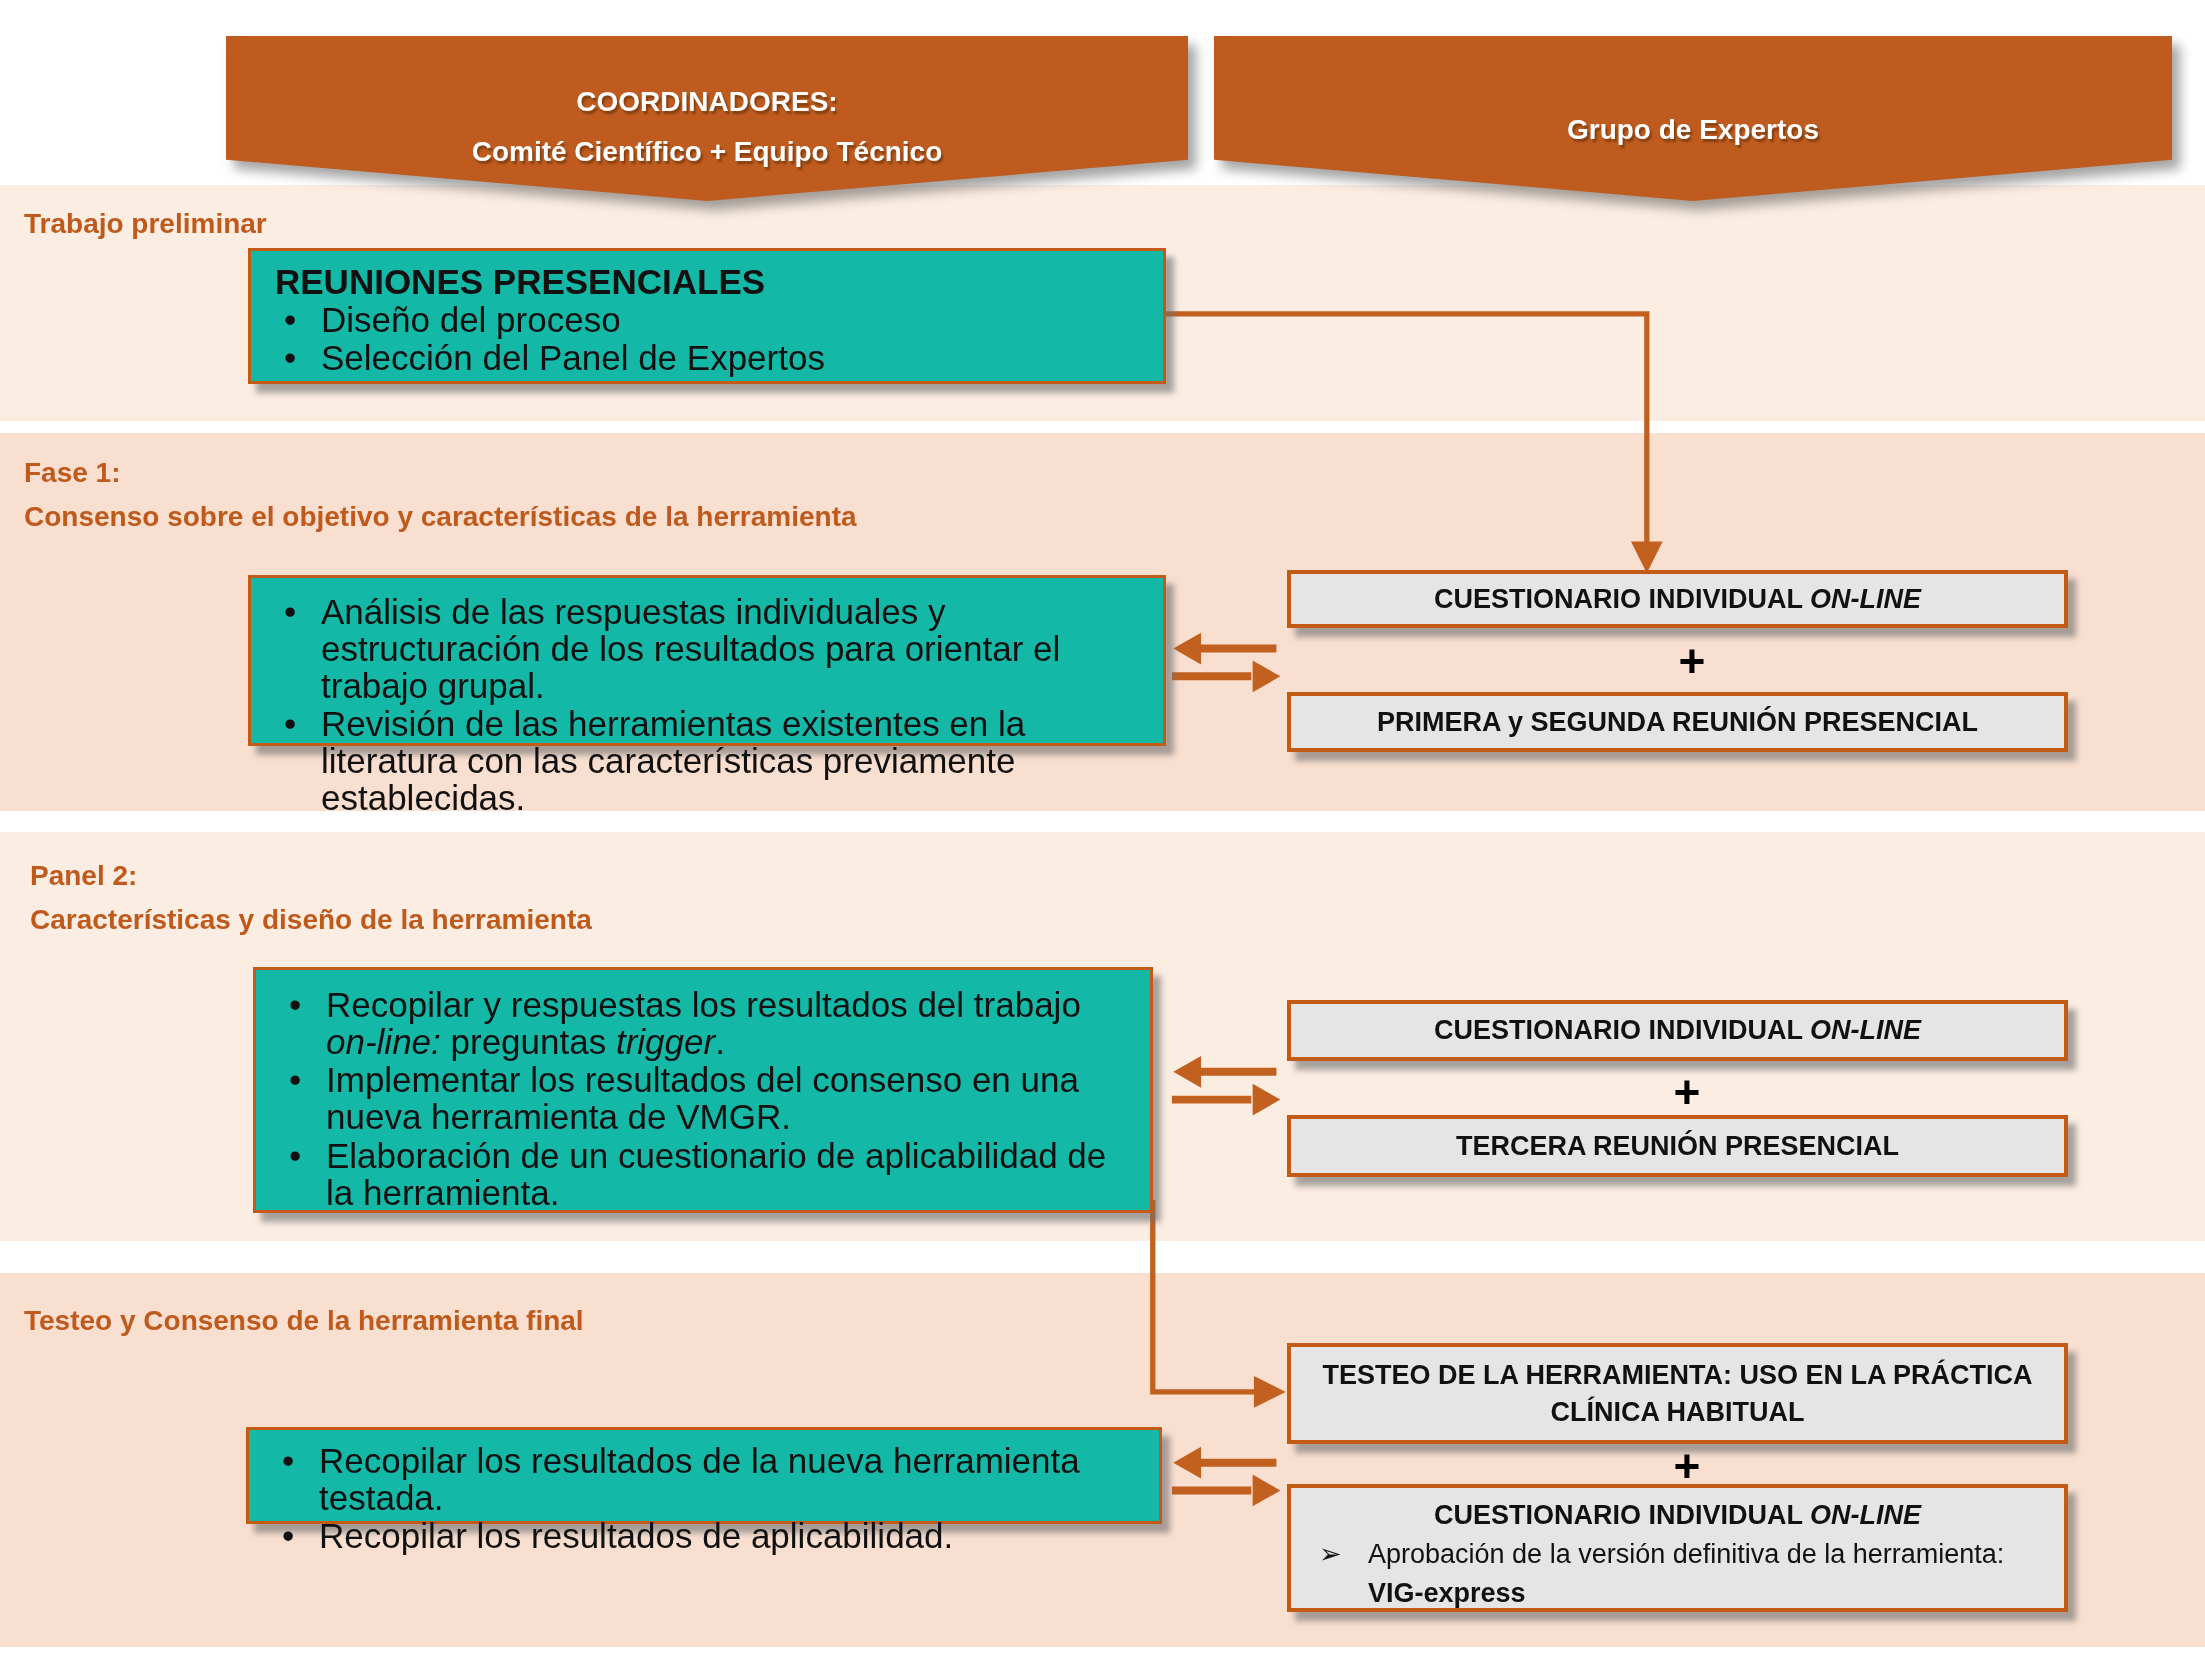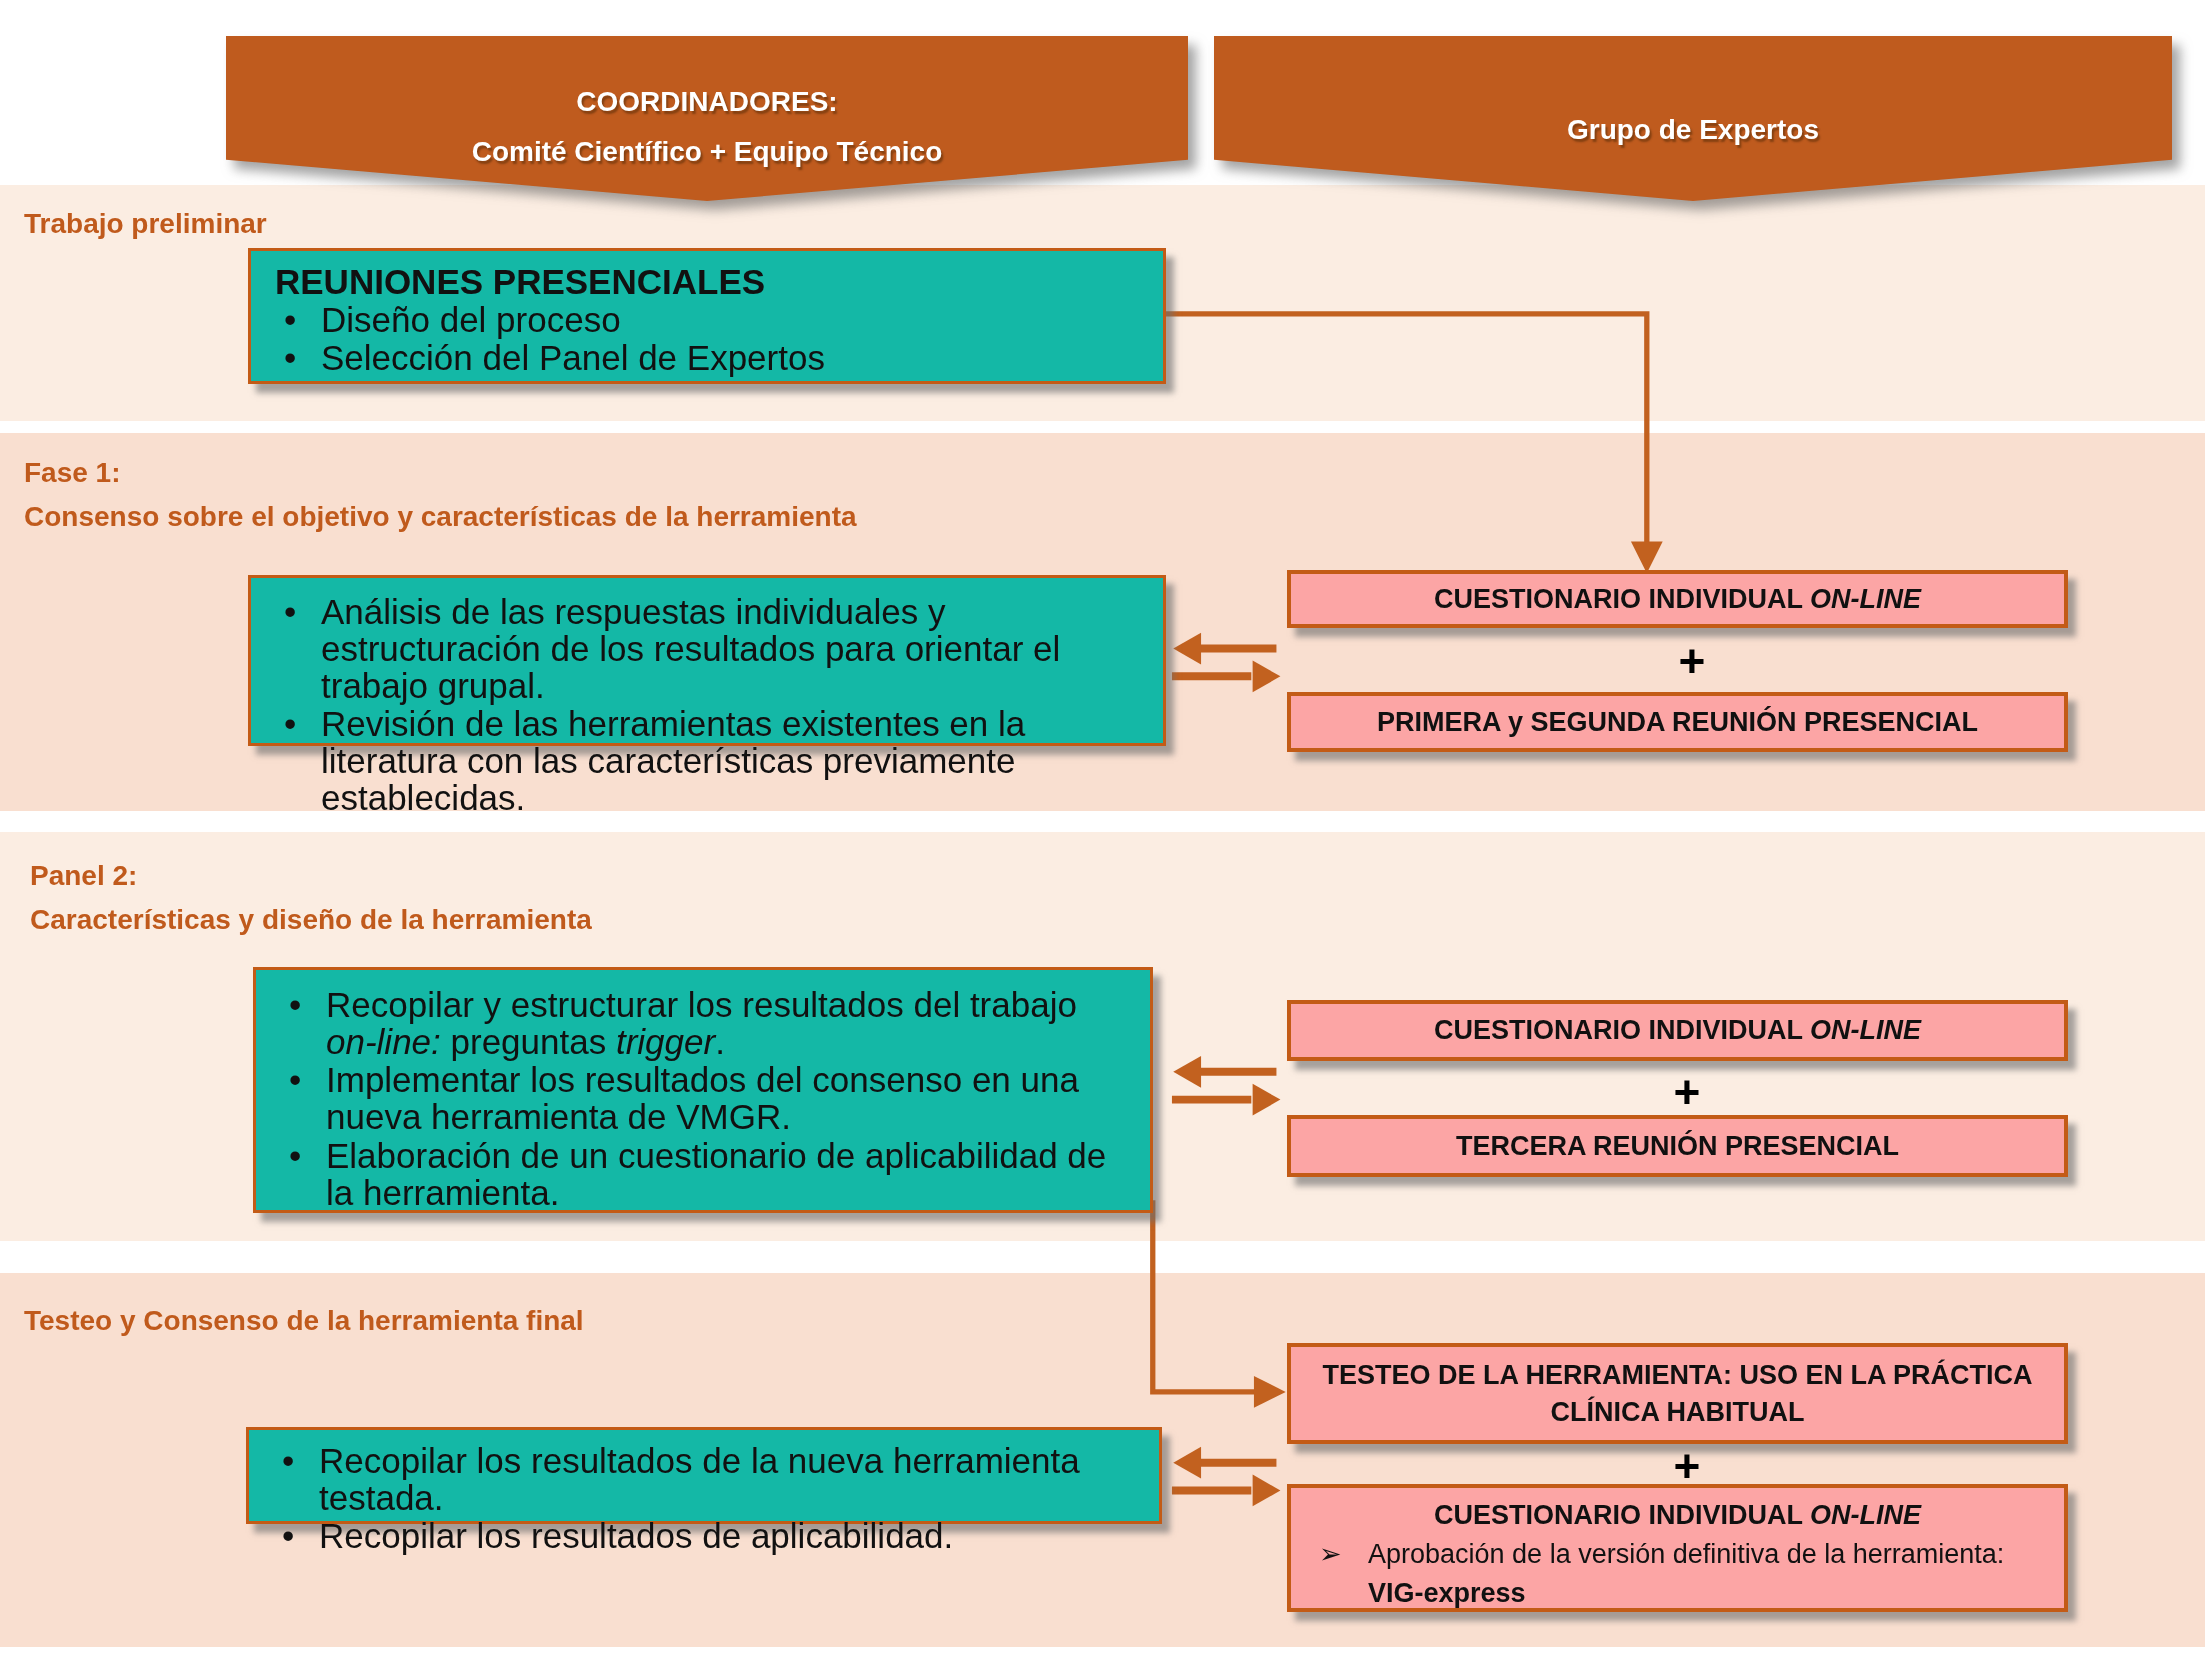--- a/index.html
+++ b/index.html
@@ -47,21 +47,21 @@
   #box-f1-left   { left: 248px; top: 559px;  width: 918px; height: 171px; padding-top: 14.6px; }
   #box-f2-left   { left: 253px; top: 951px; width: 900px; height: 246px; padding-top: 16px; }
   #box-f3-left   { left: 246px; top: 1411px; width: 916px; height: 97px; padding-top: 12px; }
   .wbox .title { font-weight: bold; padding: 2.6px 13.2px 1.3px 24px; }
   .blist { list-style: none; }
   .blist li { position: relative; padding: 0 26.5px 0 70px; margin-bottom: 1.3px; }
   .blist li .dot { position: absolute; left: 33px; top: 0; }
 
   
   .rbox {
-    position: absolute; left: 1287px; width: 781px; background: #fca5a5;
+    position: absolute; left: 1287px; width: 781px; background: #e5e5e5;
     border: 4px solid #C35B16; box-shadow: 8px 9.3px 6px rgba(110,110,110,0.6);
     display: flex; align-items: center; justify-content: center;
     font-weight: bold; font-size: 27px; text-align: center; line-height: 37px;
   }
   #rbox-f1-online  { top: 554px;  height: 58px; }
   #rbox-f1-meeting { top: 676px; height: 60px; align-items: center; }
   #rbox-f2-online  { top: 984px; height: 61px; }
   #rbox-f2-meeting { top: 1099px; height: 62px; }
   #rbox-f3-testing { top: 1327px; height: 101px; padding: 0 13.2px; }
   #rbox-f3-online  { top: 1468px; height: 128px; display: block; text-align: left;
@@ -168,21 +168,21 @@
         <span class="dot">•</span>
         <span>Revisión de las herramientas existentes en la literatura con las características previamente establecidas.</span>
       </li>
     </ul>
   </div>
 
   <div class="wbox" id="box-f2-left">
     <ul class="blist">
       <li>
         <span class="dot">•</span>
-        <span>Recopilar y estructurar los resultados del trabajo </span><em>on-line:</em><span> preguntas </span><em>trigger</em><span>.</span>
+        <span>Recopilar y respuestas los resultados del trabajo </span><em>on-line:</em><span> preguntas </span><em>trigger</em><span>.</span>
       </li>
       <li>
         <span class="dot">•</span>
         <span>Implementar los resultados del consenso en una nueva herramienta de VMGR.</span>
       </li>
       <li>
         <span class="dot">•</span>
         <span>Elaboración de un cuestionario de aplicabilidad de la herramienta.</span>
       </li>
     </ul>

